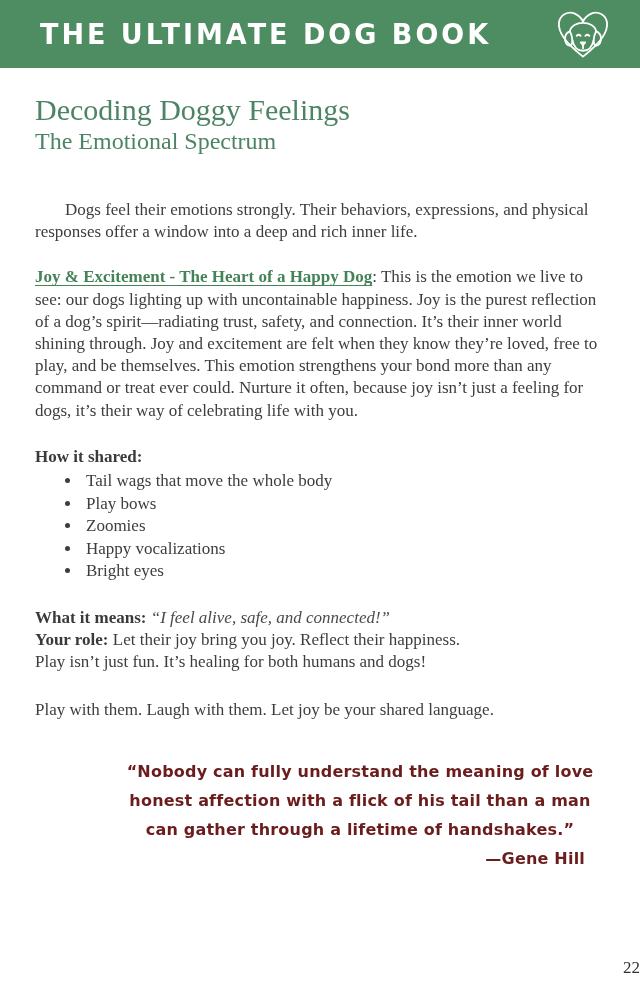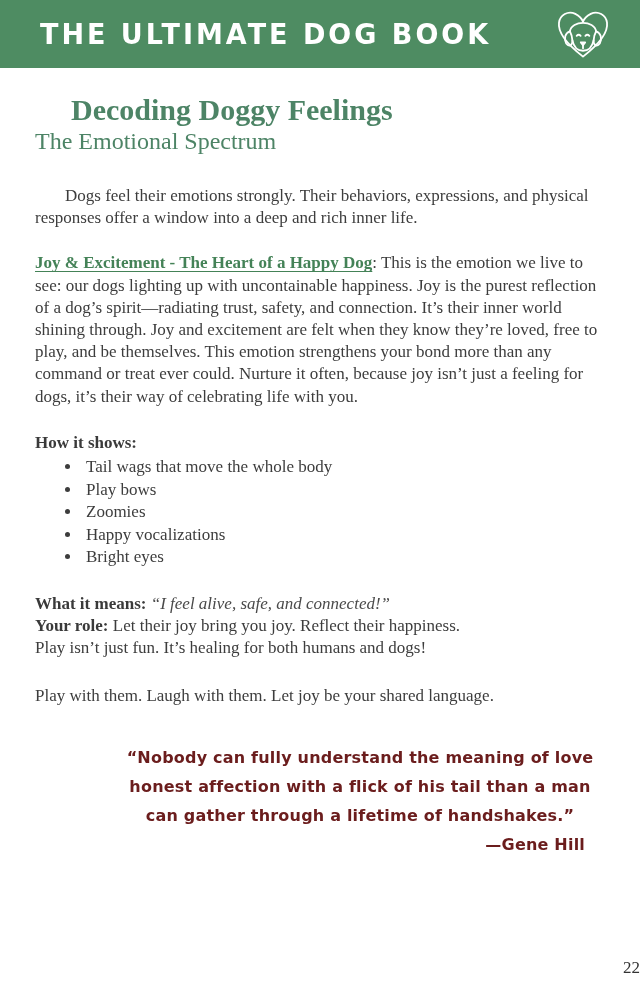--- a/index.html
+++ b/index.html
@@ -35,39 +35,38 @@
     display: flex;
     align-items: center;
   }
 
   
   .main { padding: 0 35px; }
 
   .page-title {
     margin-top: 25px;
     font-size: 30px;
-    font-weight: bold;
+    font-weight: normal;
     color: #4d8466;
     line-height: 34px;
-    margin-left: 36px;
   }
   .page-subtitle {
     font-size: 24px;
     font-weight: normal;
     color: #4d8466;
     line-height: 29px;
   }
 
   .body-text {
     font-size: 17px;
     line-height: 22.2px;
     color: #3d3d3d;
   }
   .intro-para {
-    margin-top: 29px;
+    margin-top: 43px;
     text-indent: 30px;
   }
   .joy-para { margin-top: 23px; }
   .joy-heading {
     color: #448257;
     font-weight: bold;
     text-decoration: underline;
     text-underline-offset: 3px;
   }
 
@@ -143,21 +142,21 @@
 <div class="main">
 
   <h1 class="page-title">Decoding Doggy Feelings</h1>
   <h2 class="page-subtitle">The Emotional Spectrum</h2>
 
   <p class="body-text intro-para">Dogs feel their emotions strongly. Their behaviors, expressions, and physical responses offer a window into a deep and rich inner life.</p>
 
   <p class="body-text joy-para"><span class="joy-heading">Joy &amp; Excitement - The Heart of a Happy Dog</span><span>: </span><span>This is the emotion we live to see: our dogs lighting up with uncontainable happiness. Joy is the purest reflection of a dog’s spirit—radiating trust, safety, and connection. It’s their inner world shining through. Joy and excitement are felt when they know they’re loved, free to play, and be themselves. This emotion strengthens your bond more than any command or treat ever could. Nurture it often, because joy isn’t just a feeling for dogs, it’s their way of celebrating life with you.</span></p>
 
   <div class="how-block">
-    <div class="body-text bold-label">How it shows:</div>
+    <div class="body-text bold-label">How it shared:</div>
     <ul class="how-list body-text">
       <li>Tail wags that move the whole body</li>
       <li>Play bows</li>
       <li>Zoomies</li>
       <li>Happy vocalizations</li>
       <li>Bright eyes</li>
     </ul>
   </div>
 
   <p class="body-text means-block"><span class="bold-label">What it means:</span> <span class="means-quote">“I feel alive, safe, and connected!”</span></p>

